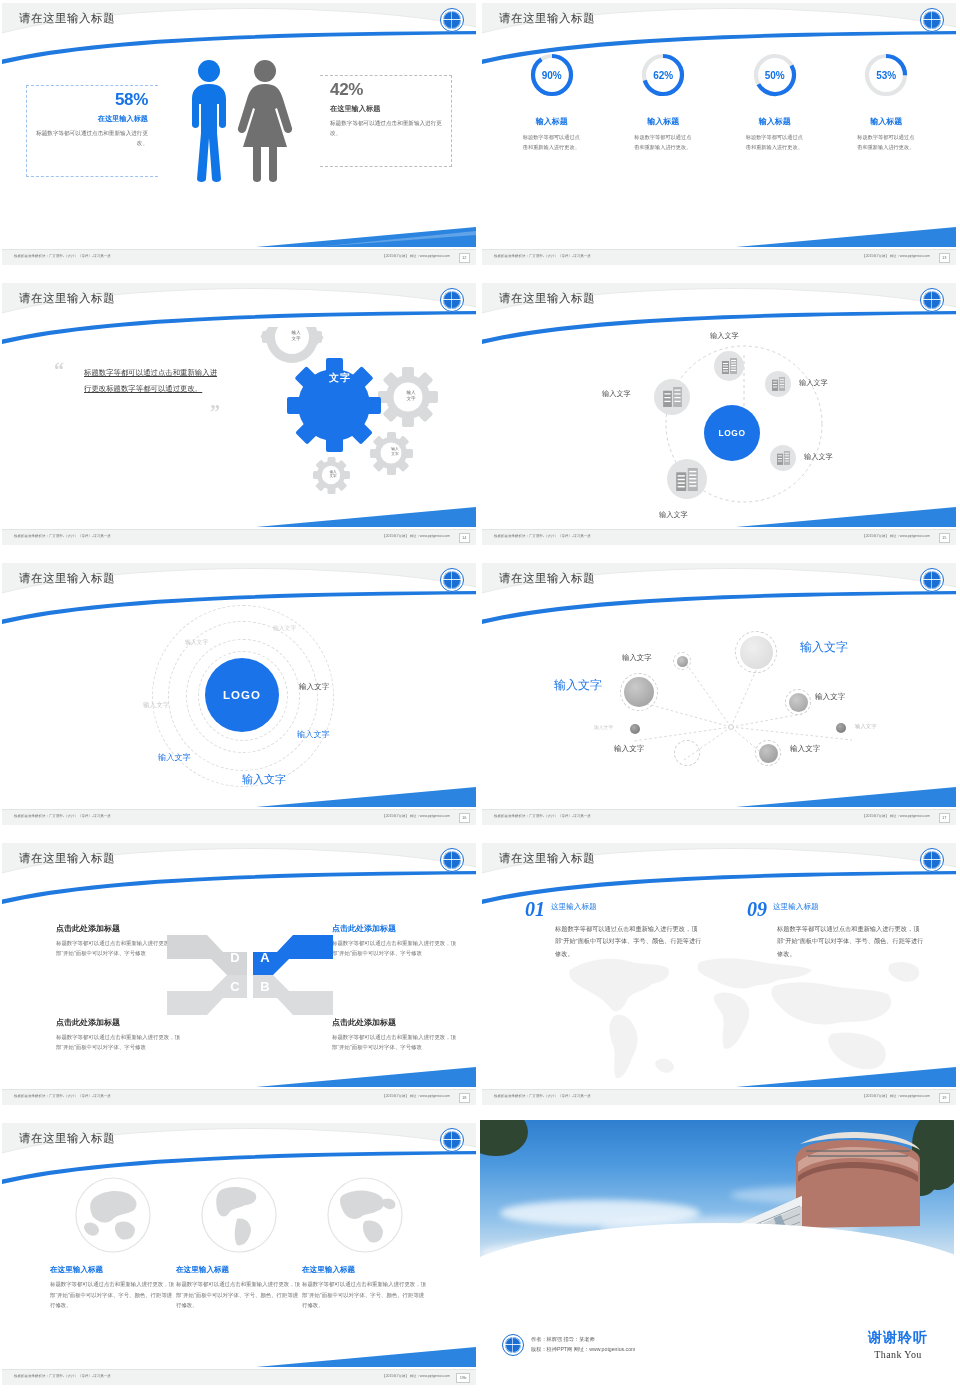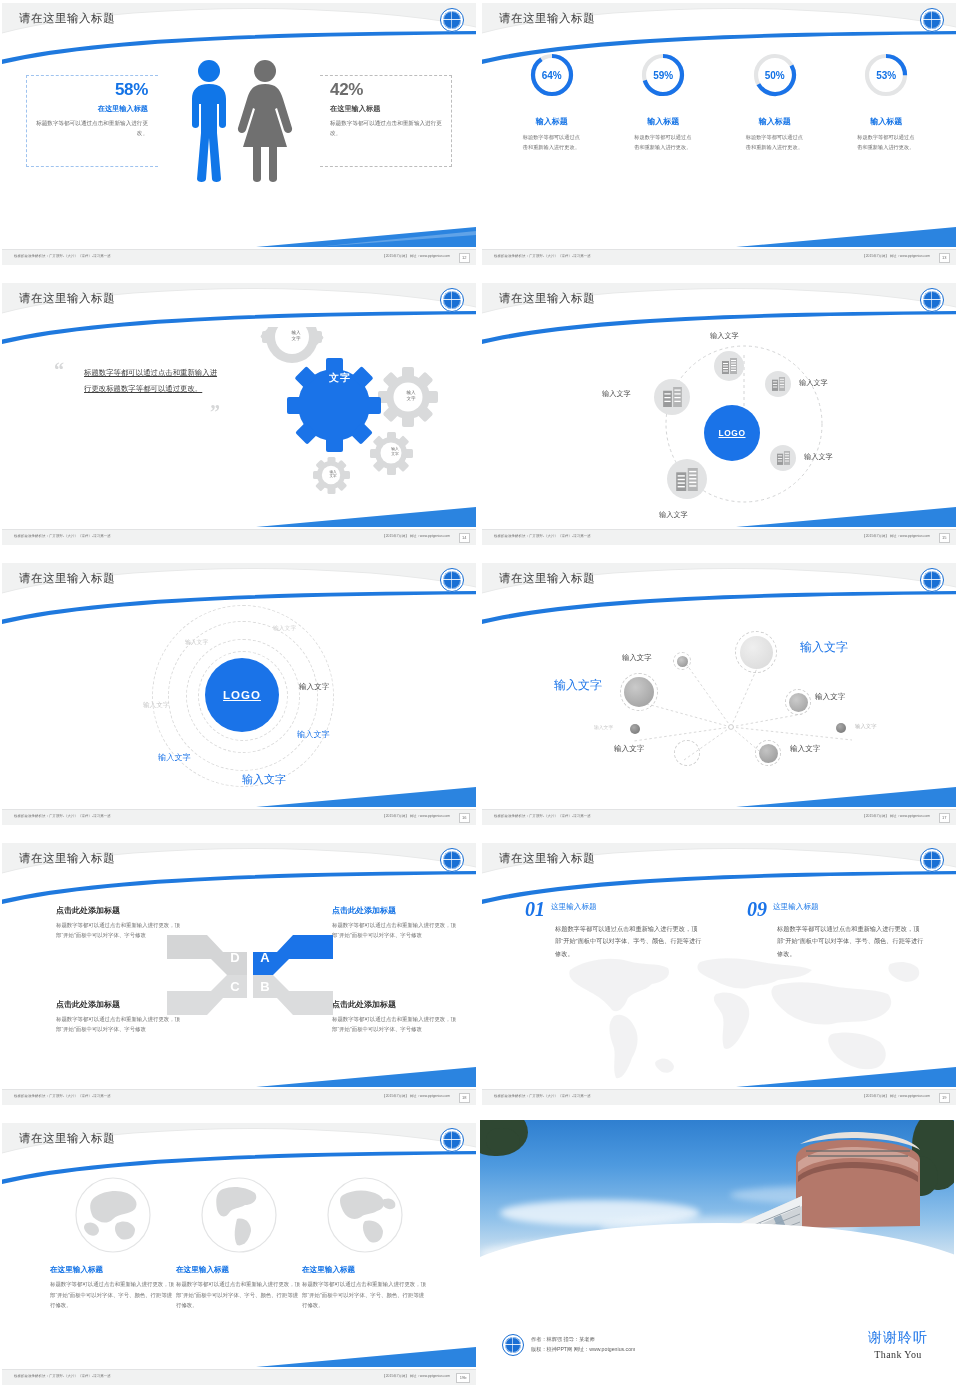--- a/index.html
+++ b/index.html
@@ -39,77 +39,77 @@
 
   
   .s1-wrap{position:absolute;left:0;top:6px;width:100%;height:160px;}
   .pct{font-size:17px;font-weight:bold;letter-spacing:-.3px;}
   .pct.blue{color:#1473e6;}
   .pct.gray{color:#6d6d6d;}
   .s1-sub{font-size:7.2px;font-weight:bold;margin-top:4px;}
   .s1-sub.blue{color:#1473e6;}
   .s1-sub.gray{color:#4a4a4a;}
   .s1-desc{font-size:5.6px;color:#6a6a6a;line-height:1.75;margin-top:5px;}
-  .s1-left{position:absolute;left:24px;top:22px;width:132px;text-align:right;padding-right:10px;border-left:1px dashed #9fc3ef;border-top:1px dashed #9fc3ef;border-bottom:1px dashed #9fc3ef;height:92px;box-sizing:border-box;padding-top:4px;}
+  .s1-left{position:absolute;left:24px;top:32px;width:132px;text-align:right;padding-right:10px;border-left:1px dashed #9fc3ef;border-top:1px dashed #9fc3ef;border-bottom:1px dashed #9fc3ef;height:92px;box-sizing:border-box;padding-top:4px;}
   .s1-right{position:absolute;right:24px;top:22px;width:132px;text-align:left;padding-left:10px;border-right:1px dashed #bdbdbd;border-top:1px dashed #bdbdbd;border-bottom:1px dashed #bdbdbd;height:92px;box-sizing:border-box;padding-top:4px;}
   .s1-icons{position:absolute;left:50%;top:0;transform:translateX(-50%);width:120px;height:150px;}
 
   
   .donuts{position:absolute;left:0;top:4px;width:100%;display:flex;justify-content:space-around;padding:0 14px;box-sizing:border-box;}
   .donut-col{width:92px;text-align:center;}
   .donut{position:relative;width:48px;height:48px;margin:0 auto;}
   .donut-val{position:absolute;left:0;top:0;width:100%;height:100%;display:flex;align-items:center;justify-content:center;font-size:10px;font-weight:bold;color:#1473e6;}
   .donut-ttl{margin-top:17px;font-size:8px;font-weight:bold;color:#1473e6;}
   .donut-dsc{margin-top:6px;font-size:5.2px;color:#6f6f6f;line-height:1.9;width:58px;margin-left:auto;margin-right:auto;text-align:left;}
 
   
   .quote-mark{position:absolute;font-family:"Liberation Serif",serif;color:#d6d7d8;font-weight:bold;}
   .s3-txt{position:absolute;left:82px;top:38px;width:135px;font-size:7.4px;color:#3f3f3f;line-height:2.15;text-decoration:underline;}
   .gear-lbl{font-size:4.6px;color:#5d5d5d;line-height:1.25;text-align:center;}
   .gear-lbl.big{font-size:10px;color:#ffffff;font-weight:bold;letter-spacing:1px;}
 
   
   .node-lbl{position:absolute;font-size:7.2px;color:#4a4a4a;white-space:nowrap;}
   .bld-node{position:absolute;border-radius:50%;background:#e2e3e4;display:flex;align-items:center;justify-content:center;}
-  .hub{position:absolute;border-radius:50%;background:#1a73e8;display:flex;align-items:center;justify-content:center;color:#fff;font-weight:bold;text-decoration:underline;}
+  .hub{position:absolute;border-radius:50%;background:#1a73e8;display:flex;align-items:center;justify-content:center;color:#fff;font-weight:bold;}
 
   
   .ring{position:absolute;border-radius:50%;border:1px dashed #dcdcdc;}
   .ring-lbl{position:absolute;white-space:nowrap;}
 
   
   .net-node{position:absolute;border-radius:50%;border:1px dashed #cfcfcf;display:flex;align-items:center;justify-content:center;}
   .net-dot{border-radius:50%;}
   .net-lbl{position:absolute;white-space:nowrap;}
 
   
   .q-ttl{font-size:8px;font-weight:bold;color:#333;}
   .q-ttl.blue{color:#1473e6;}
   .q-dsc{font-size:5.4px;color:#6f6f6f;line-height:1.85;margin-top:4px;}
-  .q-box{position:absolute;width:126px;}
+  .q-box{position:absolute;width:126px;margin-top:18px;}
 
   
   .num{font-family:"Liberation Serif",serif;font-style:italic;font-weight:bold;font-size:20px;color:#1a73e8;line-height:1;}
   .n-ttl{font-size:7.6px;font-weight:normal;color:#1473e6;}
   .n-dsc{font-size:6.2px;color:#575757;line-height:2;margin-top:4px;}
 
   
   .g-col{width:140px;}
   .g-ttl{font-size:7.6px;font-weight:bold;color:#1473e6;}
   .g-dsc{font-size:5.4px;color:#6f6f6f;line-height:1.95;margin-top:4px;}
 
   
   .s10{position:relative;width:474px;height:262px;background:#fff;overflow:hidden;}
   .photo{position:absolute;left:0;top:0;width:474px;height:175px;overflow:hidden;}
   .sky{position:absolute;inset:0;background:linear-gradient(180deg,#2f7fd0 0%,#4e9adf 26%,#8fc1ea 56%,#cfe2f1 78%,#eef4f9 100%);}
   .cloud{position:absolute;background:rgba(255,255,255,.72);border-radius:50%;filter:blur(3px);}
   .tree{position:absolute;background:#2f4732;border-radius:45% 55% 50% 50%;filter:blur(.4px);}
   .photo-mask{position:absolute;left:-40px;bottom:-78px;width:560px;height:150px;border-radius:50%/70px;background:#ffffff;}
   .blue-arc{position:absolute;left:-40px;bottom:-82px;width:560px;height:150px;border-radius:50%/70px;background:#1a73e8;}
-  .thanks-cn{font-size:14px;font-weight:normal;color:#1a73e8;letter-spacing:1px;}
+  .thanks-cn{font-size:14px;font-weight:bold;color:#1a73e8;letter-spacing:1px;}
   .thanks-en{font-size:10px;color:#333;letter-spacing:.4px;margin-top:2px;font-family:"Liberation Serif",serif;}
   .cred{font-size:5.2px;color:#5d5d5d;line-height:1.9;white-space:nowrap;}
 </style>
 </head>
 <body>
 
 <div class="grid">
 
   <div class="slide">
       <div class="slide-inner">
@@ -184,32 +184,32 @@
           </svg>
         </div>
     <div class="body">
       <div class="donuts">
         <div class="donut-col">
           <div class="donut">
             <svg width="48" height="48" viewBox="0 0 48 48">
                   <circle cx="24" cy="24" r="19" fill="none" stroke="#e4e5e6" stroke-width="4.2"></circle>
                   <circle cx="24" cy="24" r="19" fill="none" stroke="#1a73e8" stroke-width="4.2" stroke-dasharray="107.4 119.4" stroke-linecap="butt" transform="rotate(-90 24 24)"></circle>
                 </svg>
-            <div class="donut-val">64%</div>
+            <div class="donut-val">90%</div>
           </div>
           <div class="donut-ttl">输入标题</div>
           <div class="donut-dsc">标题数字等都可以通过点击和重新输入进行更改。</div>
         </div>
         <div class="donut-col">
           <div class="donut">
             <svg width="48" height="48" viewBox="0 0 48 48">
                   <circle cx="24" cy="24" r="19" fill="none" stroke="#e4e5e6" stroke-width="4.2"></circle>
                   <circle cx="24" cy="24" r="19" fill="none" stroke="#1a73e8" stroke-width="4.2" stroke-dasharray="83.5 119.4" transform="rotate(-90 24 24)"></circle>
                 </svg>
-            <div class="donut-val">59%</div>
+            <div class="donut-val">62%</div>
           </div>
           <div class="donut-ttl">输入标题</div>
           <div class="donut-dsc">标题数字等都可以通过点击和重新输入进行更改。</div>
         </div>
         <div class="donut-col">
           <div class="donut">
             <svg width="48" height="48" viewBox="0 0 48 48">
                   <circle cx="24" cy="24" r="19" fill="none" stroke="#e4e5e6" stroke-width="4.2"></circle>
                   <circle cx="24" cy="24" r="19" fill="none" stroke="#1a73e8" stroke-width="4.2" stroke-dasharray="59.7 119.4" transform="rotate(-30 24 24)"></circle>
                 </svg>

